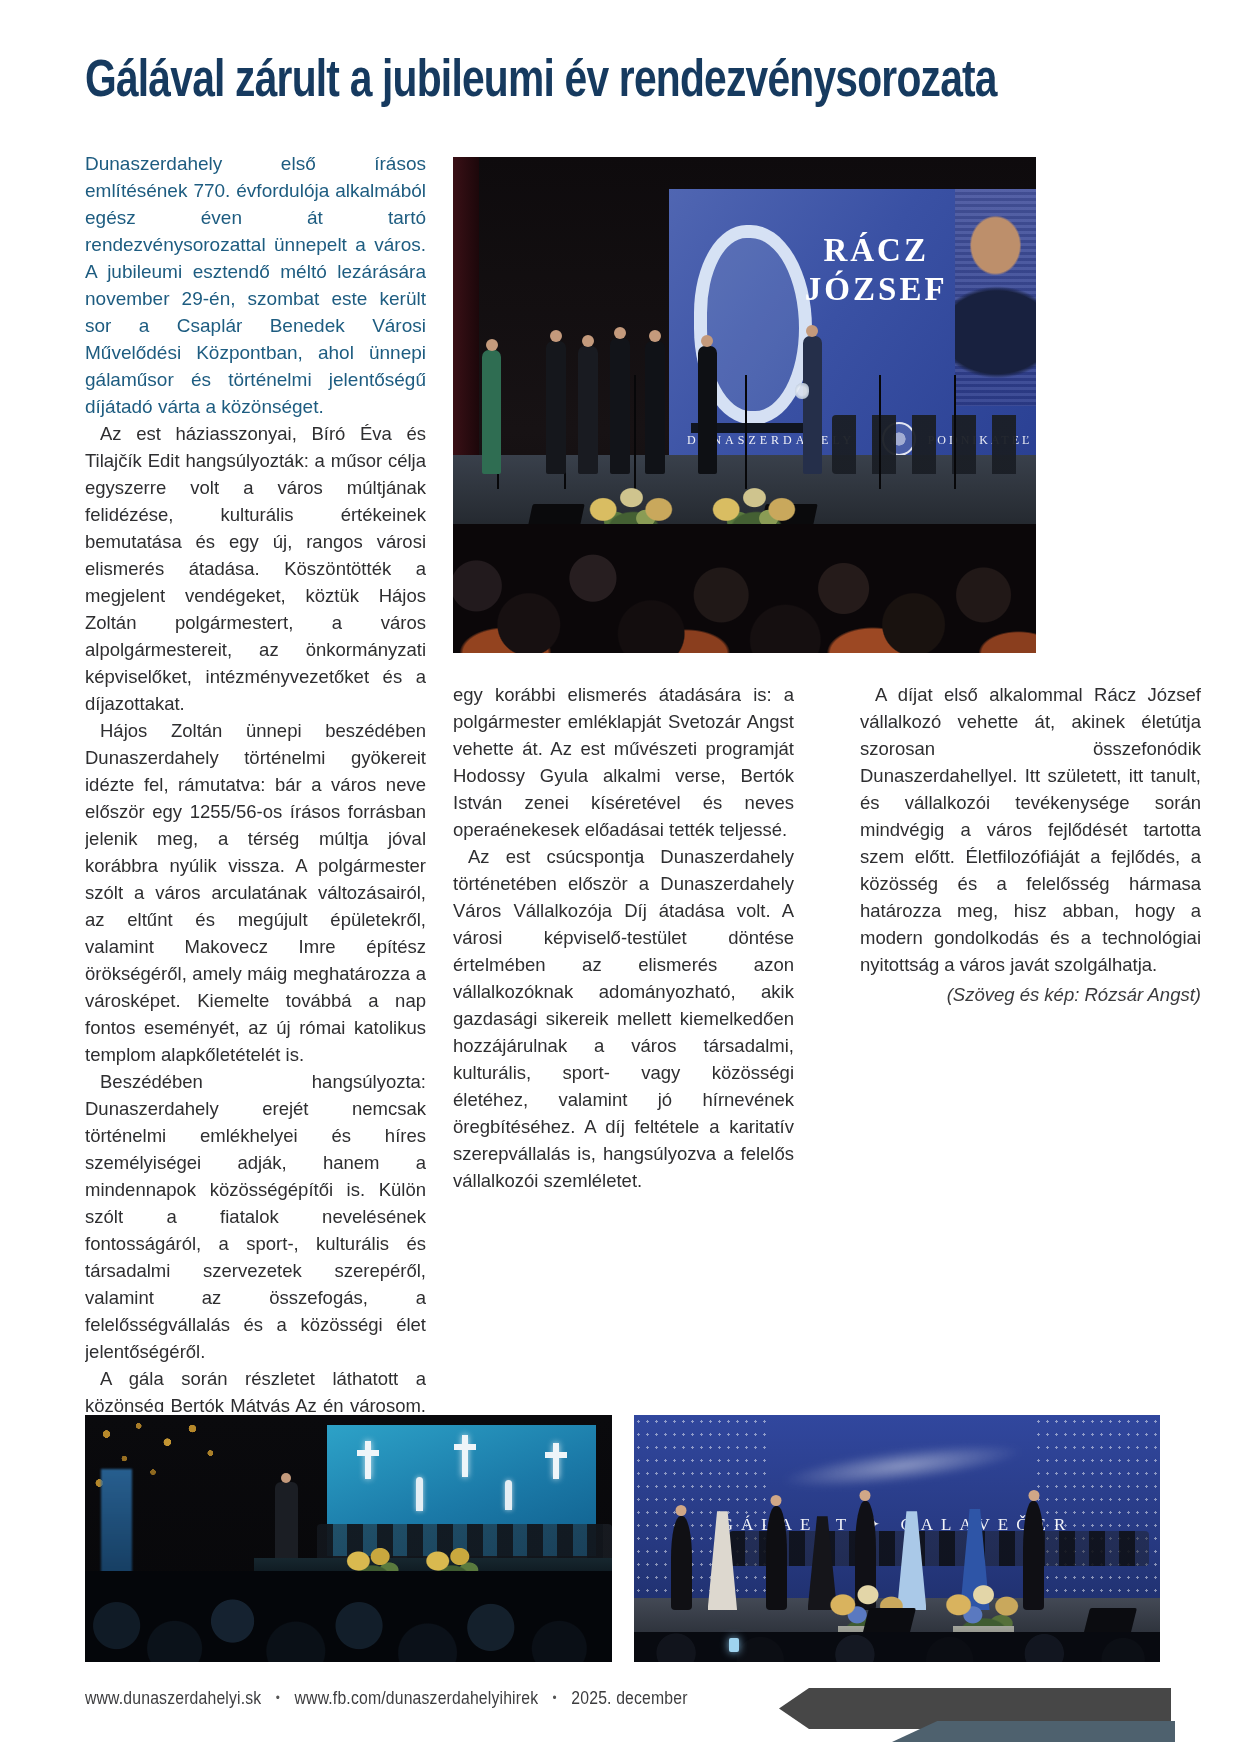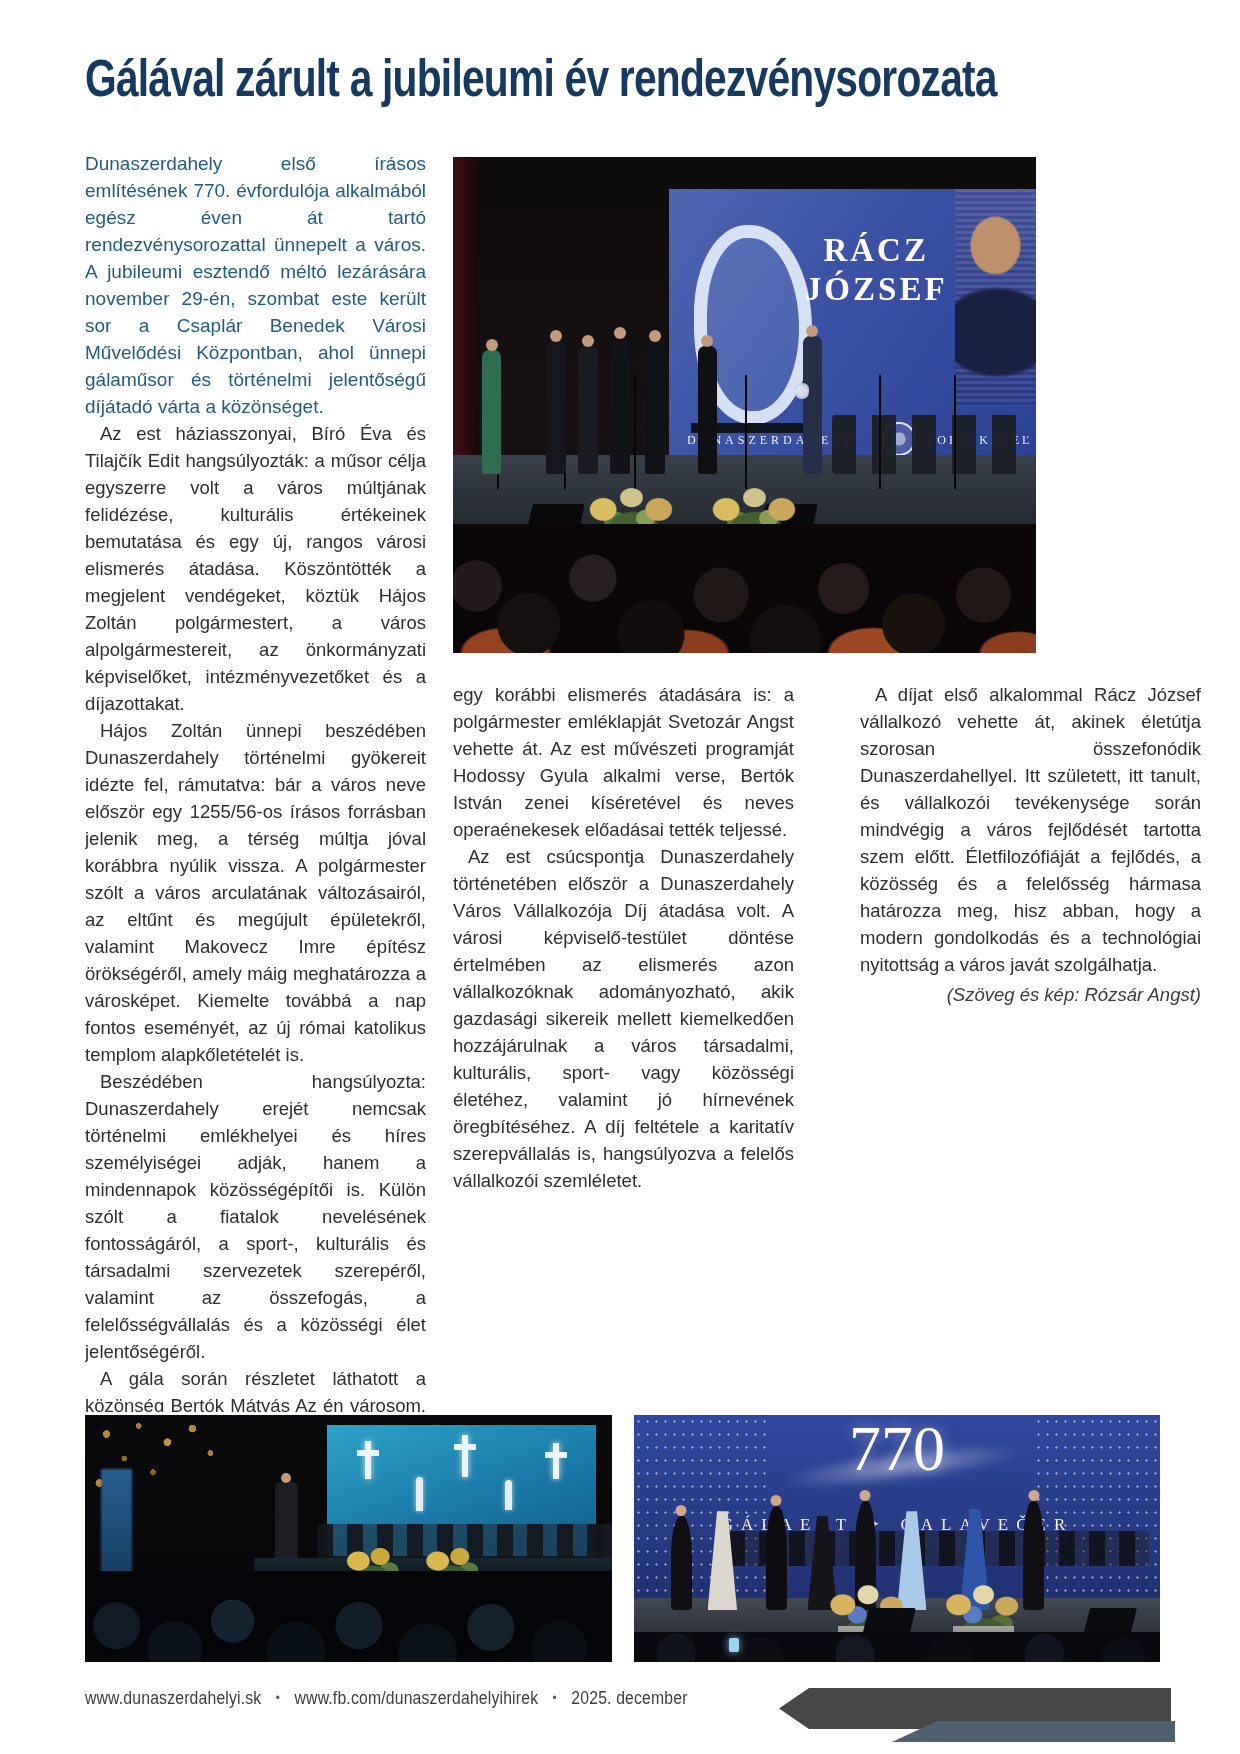--- a/index.html
+++ b/index.html
@@ -265,21 +265,20 @@
     <div class="layer bl-stage"></div>
     <div class="bl-flowers" style="left:48%;"></div>
     <div class="bl-flowers" style="left:63%;"></div>
     <div class="layer bl-aud"></div>
   </figure>
 
   <figure class="photo br-photo">
     <div class="layer sparkles sp-l"></div>
     <div class="layer sparkles sp-r"></div>
     <div class="layer br-wave"></div>
-    <div class="br-num">770</div>
     <div class="br-cap">GÁLAEST ✦ GALAVEČER</div>
     <div class="layer br-orch"></div>
     <div class="layer br-stage"></div>
     <i class="fig2" style="left:7%;height:38%;background:#101014;"></i>
     <i class="fig2 gown" style="left:14%;height:40%;background:#ddd8cf;"></i>
     <i class="fig2" style="left:25%;height:42%;background:#0e0e12;"></i>
     <i class="fig2 gown" style="left:33%;height:38%;background:#15151a;"></i>
     <i class="fig2" style="left:42%;height:44%;background:#101016;"></i>
     <i class="fig2 gown" style="left:50%;height:40%;background:#aac9e8;"></i>
     <i class="fig2 gown" style="left:62%;height:41%;background:#2e55a7;"></i>

